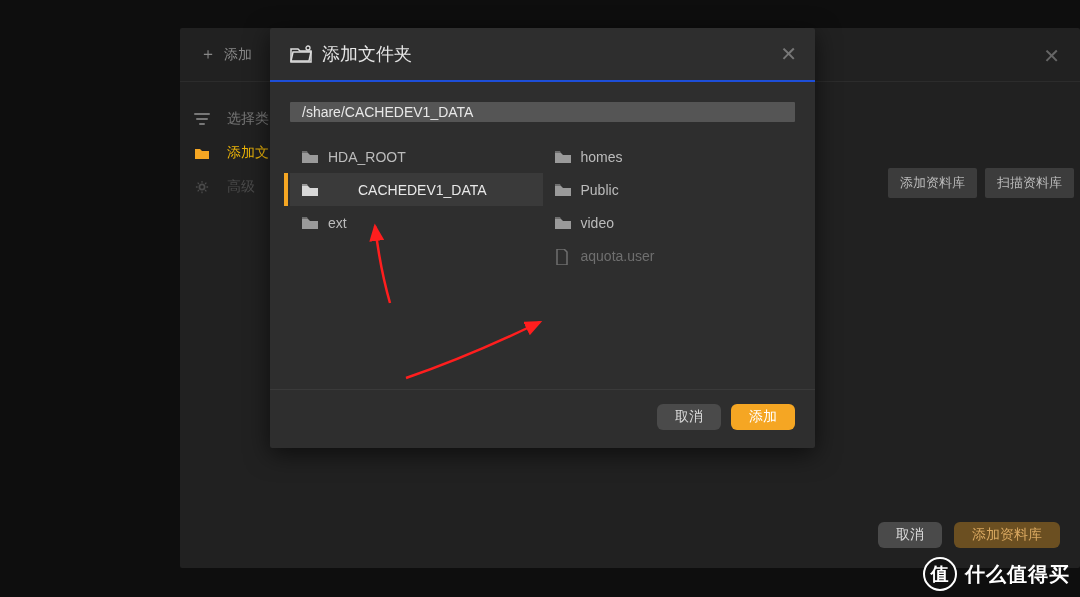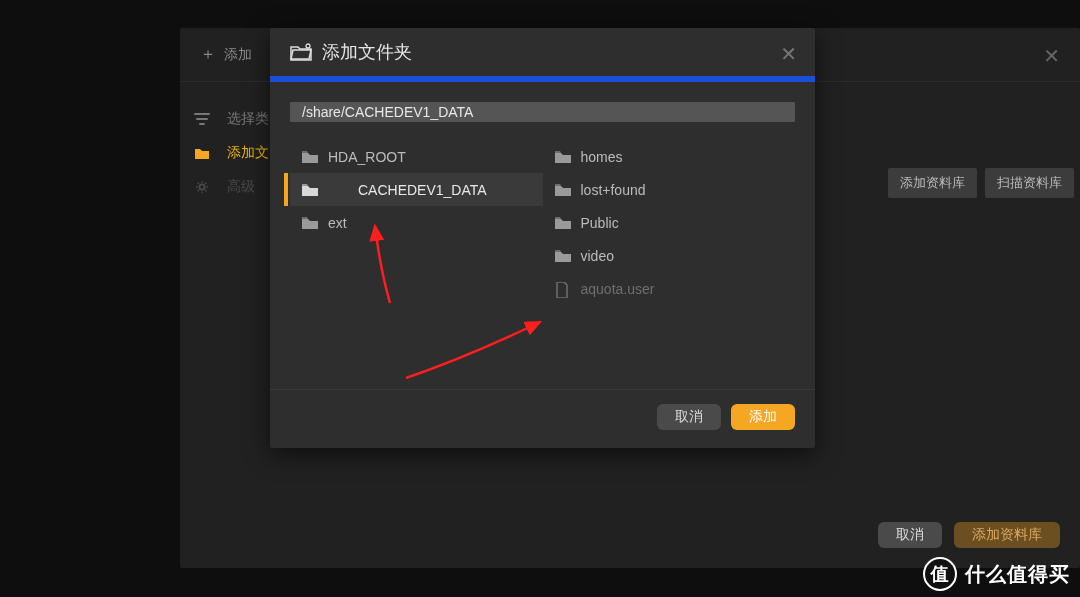--- a/index.html
+++ b/index.html
@@ -25,21 +25,21 @@
   .btn-gray { background:#4a4a4a; color:#ddd; }
   .btn-orange { background:#f5a623; color:#fff; }
   .btn-orange-dim { background:rgba(245,166,35,0.35); color:#d9a860; }
 
   
   .dialog {
     position:absolute; left:270px; top:28px; width:545px; height:420px;
     background:#2e2e2e; box-shadow:0 6px 24px rgba(0,0,0,.6); border-radius:2px;
     display:flex; flex-direction:column;
   }
-  .dlg-header { height:54px; display:flex; align-items:center; padding:0 20px; border-bottom:6px solid #1d4ed8; }
+  .dlg-header { height:54px; display:flex; align-items:center; padding:0 20px; border-bottom:2px solid #1d4ed8; }
   .dlg-header .title-icon { margin-right:10px; display:inline-flex; }
   .dlg-header .title-text { color:#e6e6e6; font-size:18px; font-weight:500; }
   .dlg-close { position:absolute; right:18px; top:14px; color:#777; font-size:20px; cursor:pointer; }
   .dlg-body { padding:20px; flex:1; display:flex; flex-direction:column; }
   .path-input {
     width:100%; height:20px; background:#555; border:none; color:#e8e8e8;
     padding:0 12px; font-size:14px; outline:none; border-radius:1px;
   }
   .browser { display:flex; margin-top:18px; gap:0; flex:1; }
   .col { width:50%; }
@@ -178,30 +178,20 @@
               <span>homes</span>
             </div>
             <div class="fitem">
               <span class="ficon">
                 <svg viewBox="0 0 16 14" width="16" height="14">
                   <path d="M0 3h6l2 2h8v8H0z" fill="#9a9a9a"></path>
                   <path d="M0 3h6l2 2h8" fill="none"></path>
                   <path d="M0 3V1h5l1 2" fill="#9a9a9a" opacity=".6"></path>
                 </svg>
               </span>
-              <span>lost+found</span>
-            </div>
-            <div class="fitem">
-              <span class="ficon">
-                <svg viewBox="0 0 16 14" width="16" height="14">
-                  <path d="M0 3h6l2 2h8v8H0z" fill="#9a9a9a"></path>
-                  <path d="M0 3h6l2 2h8" fill="none"></path>
-                  <path d="M0 3V1h5l1 2" fill="#9a9a9a" opacity=".6"></path>
-                </svg>
-              </span>
               <span>Public</span>
             </div>
             <div class="fitem">
               <span class="ficon">
                 <svg viewBox="0 0 16 14" width="16" height="14">
                   <path d="M0 3h6l2 2h8v8H0z" fill="#9a9a9a"></path>
                   <path d="M0 3h6l2 2h8" fill="none"></path>
                   <path d="M0 3V1h5l1 2" fill="#9a9a9a" opacity=".6"></path>
                 </svg>
               </span>

